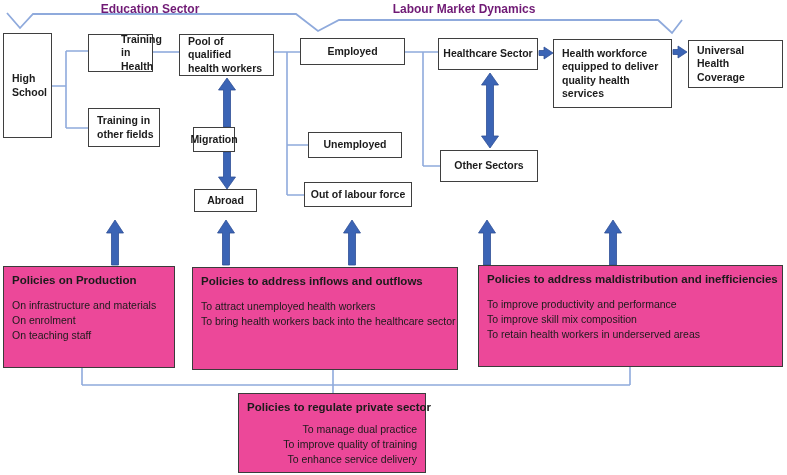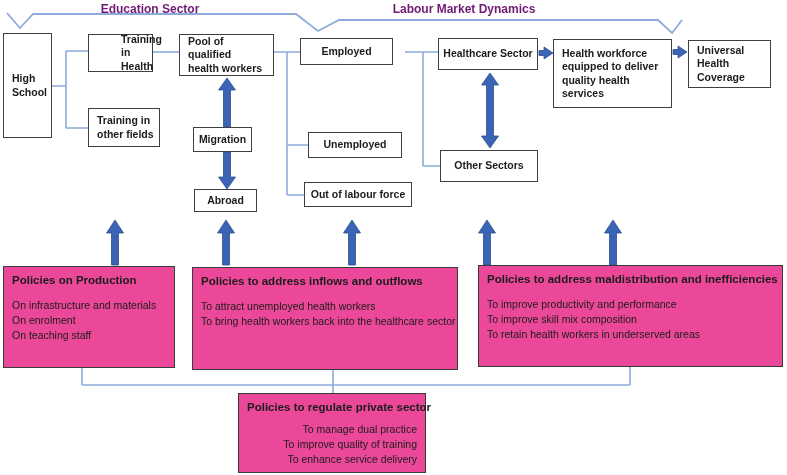--- a/index.html
+++ b/index.html
@@ -58,32 +58,32 @@
   <div class="hdr" style="left:354px;width:220px;">Labour Market Dynamics</div>
 
   <div class="node al" style="left:3px;top:33px;width:49px;height:105px;">High
 School</div>
   <div class="node al" style="left:88px;top:34px;width:65px;height:38px;padding-left:32px;">Training
 in Health</div>
   <div class="node al" style="left:88px;top:108px;width:72px;height:39px;">Training in
 other fields</div>
   <div class="node al" style="left:179px;top:34px;width:95px;height:42px;">Pool of qualified
 health workers</div>
-  <div class="node ac" style="left:193px;top:127px;width:59px;height:25px;">Migration</div>
+  <div class="node ac" style="left:193px;top:127px;width:42px;height:25px;">Migration</div>
   <div class="node ac" style="left:194px;top:189px;width:63px;height:23px;">Abroad</div>
-  <div class="node ac" style="left:300px;top:38px;width:93px;height:27px;">Employed</div>
+  <div class="node ac" style="left:300px;top:38px;width:105px;height:27px;">Employed</div>
   <div class="node ac" style="left:308px;top:132px;width:94px;height:26px;">Unemployed</div>
   <div class="node ac" style="left:304px;top:182px;width:108px;height:25px;">Out of labour force</div>
   <div class="node ac" style="left:438px;top:38px;width:100px;height:32px;">Healthcare Sector</div>
   <div class="node ac" style="left:440px;top:150px;width:98px;height:32px;">Other Sectors</div>
   <div class="node al" style="left:553px;top:39px;width:119px;height:69px;">Health workforce
 equipped to deliver
 quality health
 services</div>
-  <div class="node al" style="left:688px;top:40px;width:83px;height:48px;">Universal Health
+  <div class="node al" style="left:688px;top:40px;width:95px;height:48px;">Universal Health
 Coverage</div>
 
   <div class="policy" style="left:3px;top:266px;width:172px;height:102px;">
     <div class="ptitle">Policies on Production</div>
     <div class="pline">On infrastructure and materials</div>
     <div class="pline">On enrolment</div>
     <div class="pline">On teaching staff</div>
   </div>
 
   <div class="policy" style="left:192px;top:267px;width:266px;height:103px;">

